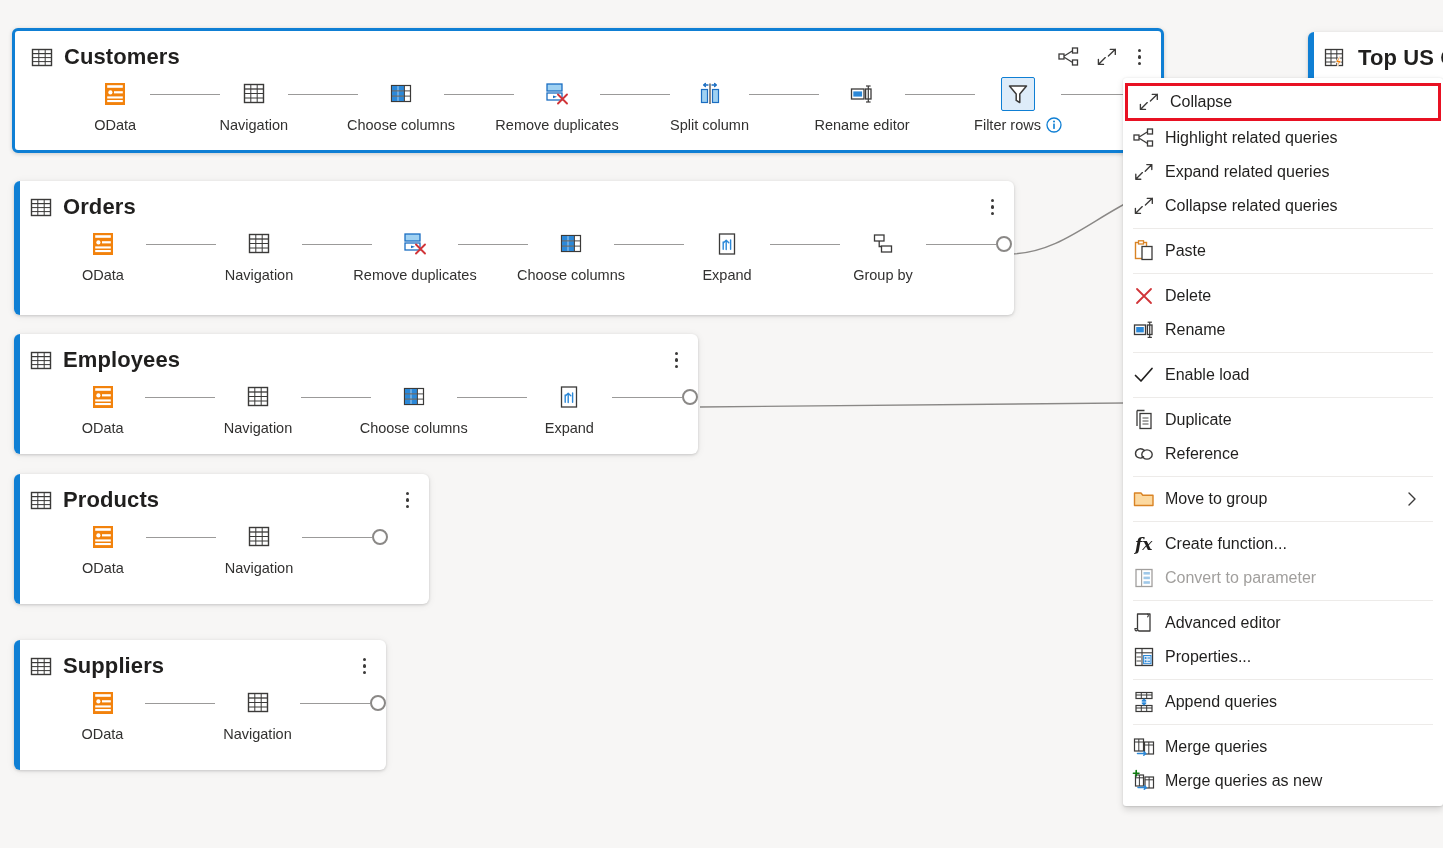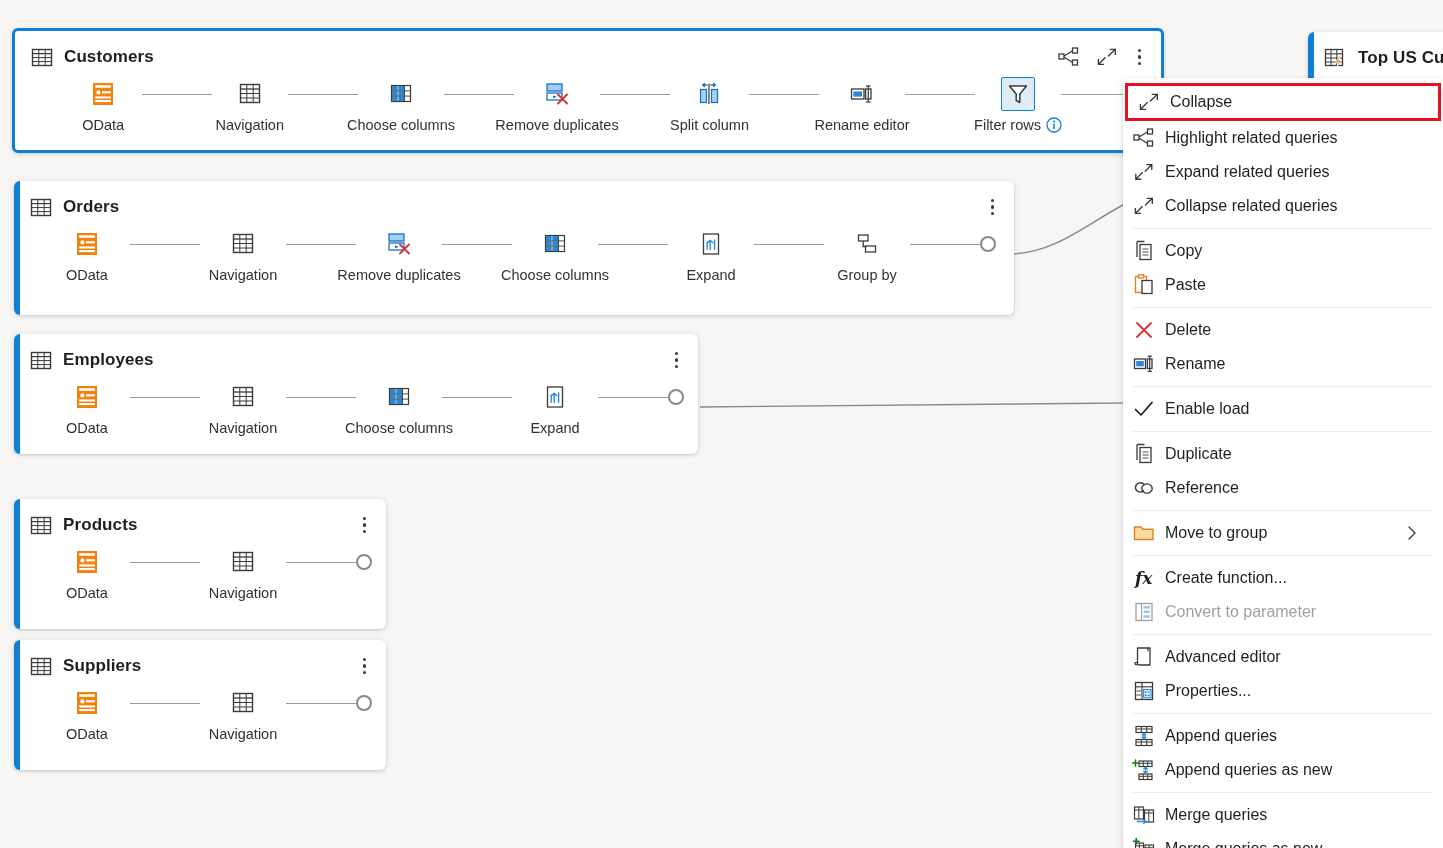--- a/index.html
+++ b/index.html
@@ -30,28 +30,28 @@
     background: #0f7fd4; border-radius: 6px 0 0 6px;
   }
   .qcard.selected {
     border: 3px solid #0f7fd4;
     box-shadow: 0 1px 4px rgba(0,0,0,.18);
   }
 
   .qhead { display: flex; align-items: center; padding: 12px 12px 0 16px; height: 40px; }
   .qhead .tbl-ico { margin-right: 10px; display:flex; }
   .qtitle {
-    font-size: 17px; color: #201f1e; font-weight: 700;
+    font-size: 22px; color: #201f1e; font-weight: 700;
     letter-spacing: .1px; white-space: nowrap;
   }
   .qhead-actions { margin-left: auto; display: flex; align-items: center; gap: 16px; padding-right: 4px; }
   .qhead-actions .hi { cursor: pointer; display: flex; }
 
   
-  .steps { display: flex; align-items: flex-start; padding: 6px 0 14px 0; position: relative; }
+  .steps { display: flex; align-items: flex-start; padding: 6px 0 14px 0; position: relative; margin-left: 16px; }
   .step { display: flex; flex-direction: column; align-items: center; position: relative; }
   .step .sico {
     width: 34px; height: 34px; display:flex; align-items:center; justify-content:center;
     border-radius: 2px;
   }
   .step .sico.hl { background:#deecf9; border:1px solid #0f7fd4; }
   .step .slabel {
     margin-top: 6px; font-size: 14.5px; color: #323130; white-space: nowrap;
     display: flex; align-items: center; gap: 5px;
   }
@@ -510,21 +510,21 @@
             </span>
         <span class="slabel">
           <span>Expand</span>
 
         </span>
       </div>
           <div class="conn" style="width:70px;"></div>
              <div class="endnode"></div>
         </div>
       </div>
-      <div class="qcard" style="left: 14px; top: 499px; width: 372px; height: 130px;">
+      <div class="qcard" style="left: 14px; top: 474px; width: 415px; height: 130px;">
         <div class="accent"></div>
         <div class="qhead">
       <span class="tbl-ico">
             <svg width="23" height="21" viewBox="0 0 23 21">
               <rect x="1.5" y="2.5" width="19" height="16" fill="#fff" stroke="#3b3a39" stroke-width="1.4"></rect>
               <line x1="1.5" y1="6.6" x2="20.5" y2="6.6" stroke="#3b3a39" stroke-width="1.2"></line>
               <line x1="1.5" y1="10.6" x2="20.5" y2="10.6" stroke="#3b3a39" stroke-width="1"></line>
               <line x1="1.5" y1="14.6" x2="20.5" y2="14.6" stroke="#3b3a39" stroke-width="1"></line>
               <line x1="7.8" y1="2.5" x2="7.8" y2="18.5" stroke="#3b3a39" stroke-width="1"></line>
               <line x1="14.2" y1="2.5" x2="14.2" y2="18.5" stroke="#3b3a39" stroke-width="1"></line>
@@ -682,33 +682,20 @@
             <path d="M12.4 9 L19.3 2.3 M19.3 7.4 L19.3 2.3 L14.2 2.3" stroke="#3b3a39" stroke-width="1.35" fill="none" stroke-linecap="round" stroke-linejoin="round"></path>
           </svg>
         </span>
       <span class="mlabel">Collapse related queries</span>
 
     </div>
       <div class="msep"></div>
       <div class="mi">
       <span class="micon">
           <svg width="22" height="24" viewBox="0 0 22 24">
-            <path d="M4 2.5 L4 18 M4 2.5 L11.5 2.5" stroke="#3b3a39" stroke-width="1.3" fill="none"></path>
-            <rect x="7" y="5.5" width="11" height="15" fill="#fff" stroke="#3b3a39" stroke-width="1.3"></rect>
-            <line x1="9.5" y1="10" x2="15.5" y2="10" stroke="#3b3a39" stroke-width=".9"></line>
-            <line x1="9.5" y1="13" x2="15.5" y2="13" stroke="#3b3a39" stroke-width=".9"></line>
-            <line x1="9.5" y1="16" x2="15.5" y2="16" stroke="#3b3a39" stroke-width=".9"></line>
-          </svg>
-        </span>
-      <span class="mlabel">Copy</span>
-
-    </div>
-      <div class="mi">
-      <span class="micon">
-          <svg width="22" height="24" viewBox="0 0 22 24">
             <rect x="2.5" y="3.5" width="11" height="16" fill="#fff" stroke="#d98324" stroke-width="1.4"></rect>
             <rect x="5.5" y="1.8" width="5" height="3.2" fill="#fff" stroke="#d98324" stroke-width="1.3"></rect>
             <rect x="9" y="7.5" width="10" height="13" fill="#fff" stroke="#3b3a39" stroke-width="1.3"></rect>
           </svg>
         </span>
       <span class="mlabel">Paste</span>
 
     </div>
       <div class="msep"></div>
       <div class="mi">
@@ -846,38 +833,20 @@
             <rect x="4" y="15.5" width="16" height="6" fill="#fff" stroke="#3b3a39" stroke-width="1.2"></rect>
             <line x1="4" y1="18" x2="20" y2="18" stroke="#3b3a39" stroke-width="1"></line>
             <line x1="9.3" y1="15.5" x2="9.3" y2="21.5" stroke="#3b3a39" stroke-width="1"></line>
             <line x1="14.7" y1="15.5" x2="14.7" y2="21.5" stroke="#3b3a39" stroke-width="1"></line>
             <path d="M12 9.5 L12 14.5 M10.3 11 L12 9.3 L13.7 11 M10.3 13 L12 14.7 L13.7 13" stroke="#2b88d8" stroke-width="1.4" fill="none" stroke-linecap="round" stroke-linejoin="round"></path>
           </svg>
         </span>
       <span class="mlabel">Append queries</span>
 
     </div>
-      <div class="mi">
-      <span class="micon">
-          <svg width="24" height="24" viewBox="0 0 24 24">
-            <rect x="7" y="3" width="13" height="5.5" fill="#fff" stroke="#3b3a39" stroke-width="1.2"></rect>
-            <line x1="7" y1="5.3" x2="20" y2="5.3" stroke="#3b3a39" stroke-width="1"></line>
-            <line x1="11.3" y1="3" x2="11.3" y2="8.5" stroke="#3b3a39" stroke-width="1"></line>
-            <line x1="15.7" y1="3" x2="15.7" y2="8.5" stroke="#3b3a39" stroke-width="1"></line>
-            <rect x="7" y="16" width="13" height="5.5" fill="#fff" stroke="#3b3a39" stroke-width="1.2"></rect>
-            <line x1="7" y1="18.3" x2="20" y2="18.3" stroke="#3b3a39" stroke-width="1"></line>
-            <line x1="11.3" y1="16" x2="11.3" y2="21.5" stroke="#3b3a39" stroke-width="1"></line>
-            <line x1="15.7" y1="16" x2="15.7" y2="21.5" stroke="#3b3a39" stroke-width="1"></line>
-            <path d="M13.5 9.5 L13.5 15 M11.8 11 L13.5 9.3 L15.2 11 M11.8 13.5 L13.5 15.2 L15.2 13.5" stroke="#2b88d8" stroke-width="1.3" fill="none" stroke-linecap="round" stroke-linejoin="round"></path>
-            <path d="M3.5 2 L3.5 8 M0.6 5 L6.4 5" stroke="#107c10" stroke-width="1.6" stroke-linecap="round"></path>
-          </svg>
-        </span>
-      <span class="mlabel">Append queries as new</span>
-
-    </div>
       <div class="msep"></div>
       <div class="mi">
       <span class="micon">
           <svg width="24" height="24" viewBox="0 0 24 24">
             <rect x="2.5" y="4" width="9" height="12" fill="#fff" stroke="#3b3a39" stroke-width="1.2"></rect>
             <line x1="2.5" y1="7" x2="11.5" y2="7" stroke="#3b3a39" stroke-width="1"></line>
             <line x1="6.8" y1="4" x2="6.8" y2="16" stroke="#3b3a39" stroke-width="1"></line>
             <rect x="12.5" y="7" width="9" height="12" fill="#fff" stroke="#3b3a39" stroke-width="1.2"></rect>
             <line x1="12.5" y1="10" x2="21.5" y2="10" stroke="#3b3a39" stroke-width="1"></line>
             <line x1="16.8" y1="7" x2="16.8" y2="19" stroke="#3b3a39" stroke-width="1"></line>

